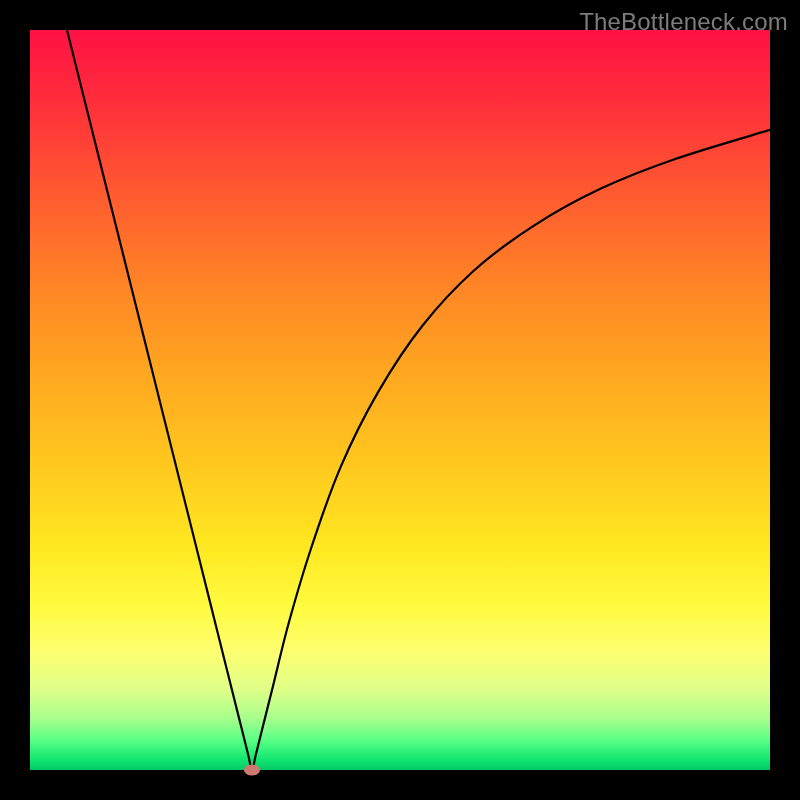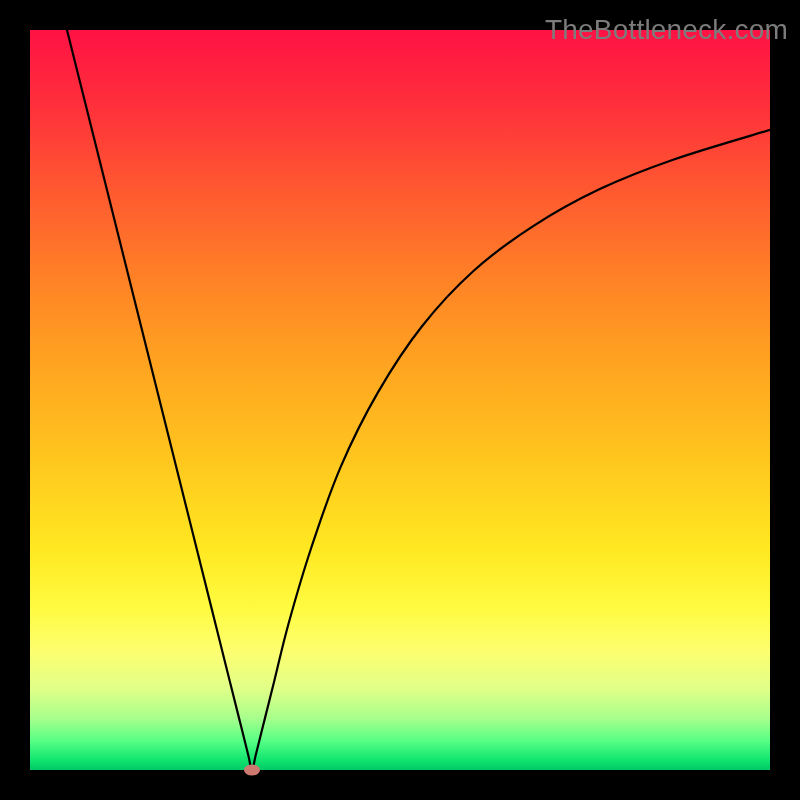--- a/index.html
+++ b/index.html
@@ -12,24 +12,24 @@
     font-family: Arial, Helvetica, sans-serif;
   }
   .frame {
     position: relative;
     width: 800px;
     height: 800px;
     background: #000;
   }
   .attribution {
     position: absolute;
-    top: 14px;
+    top: 8px;
     right: 12px;
     color: #7c7c7c;
-    font-size: 28px;
+    font-size: 24px;
     font-weight: 400;
     letter-spacing: 0.2px;
     z-index: 5;
   }
   .plot {
     position: absolute;
     left: 30px;
     top: 30px;
     width: 740px;
     height: 740px;

